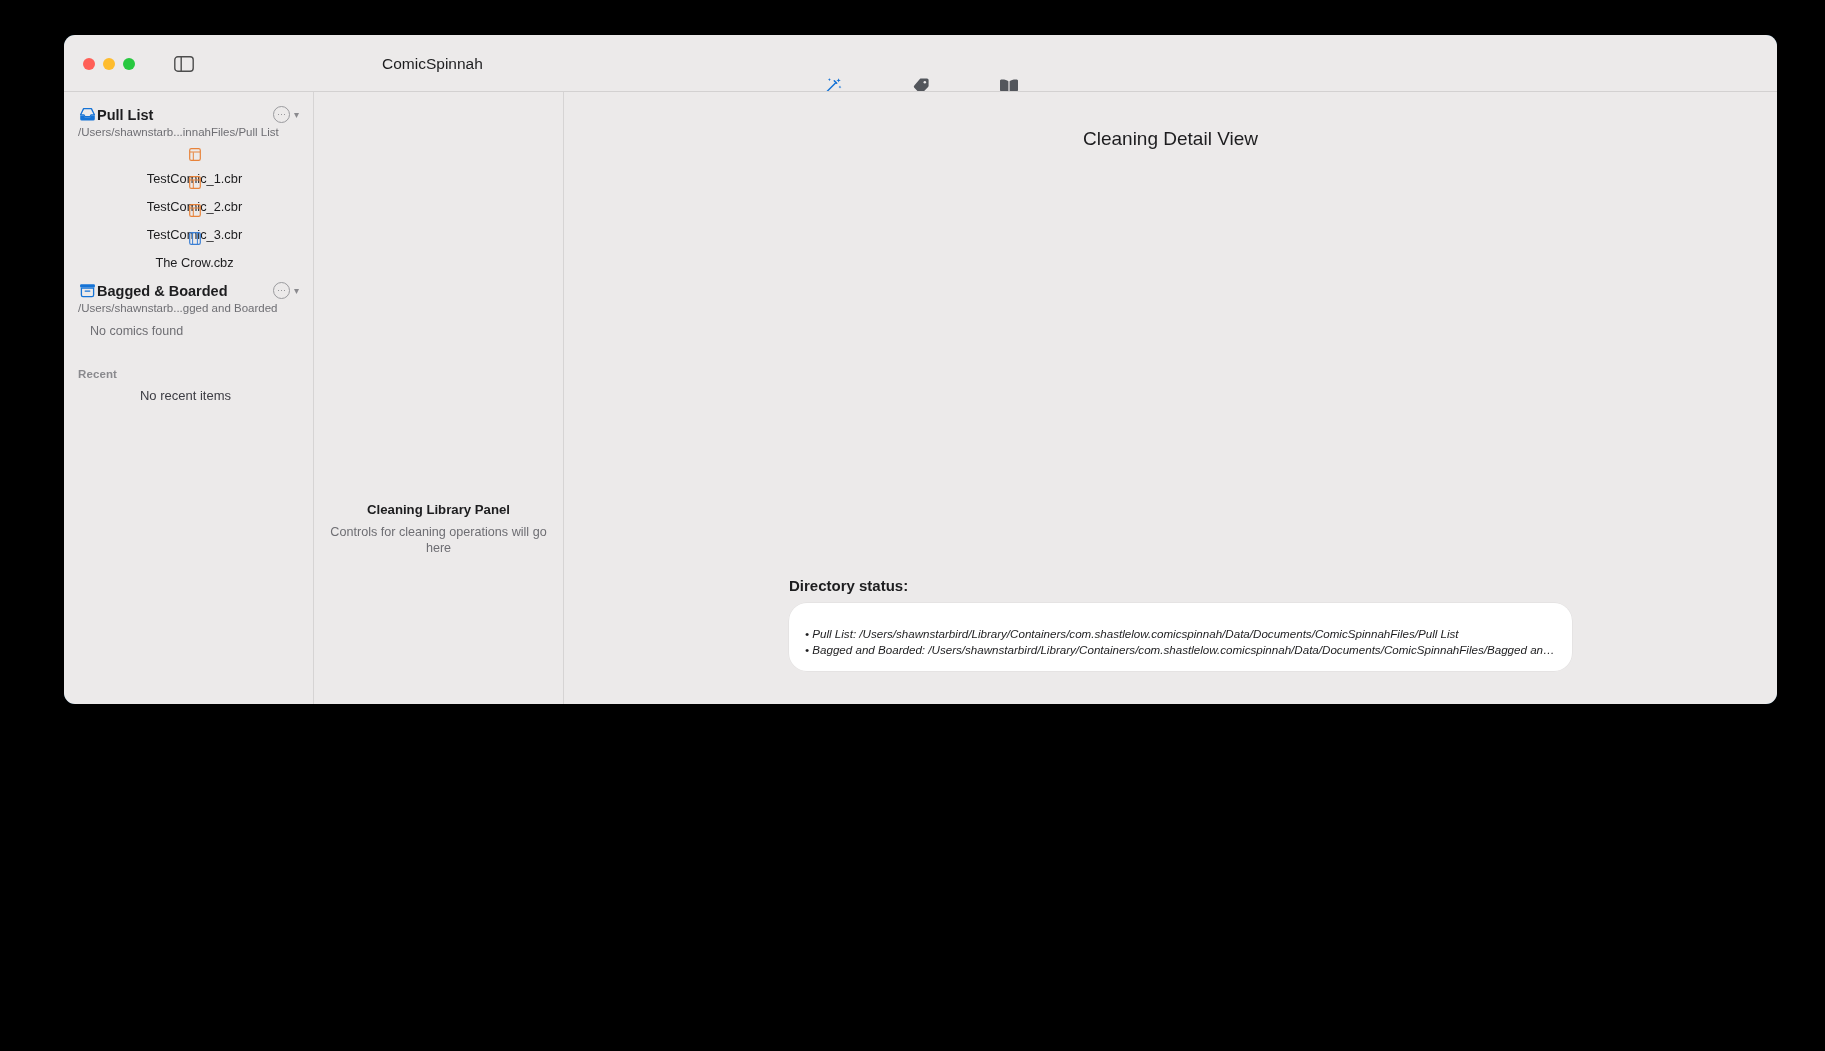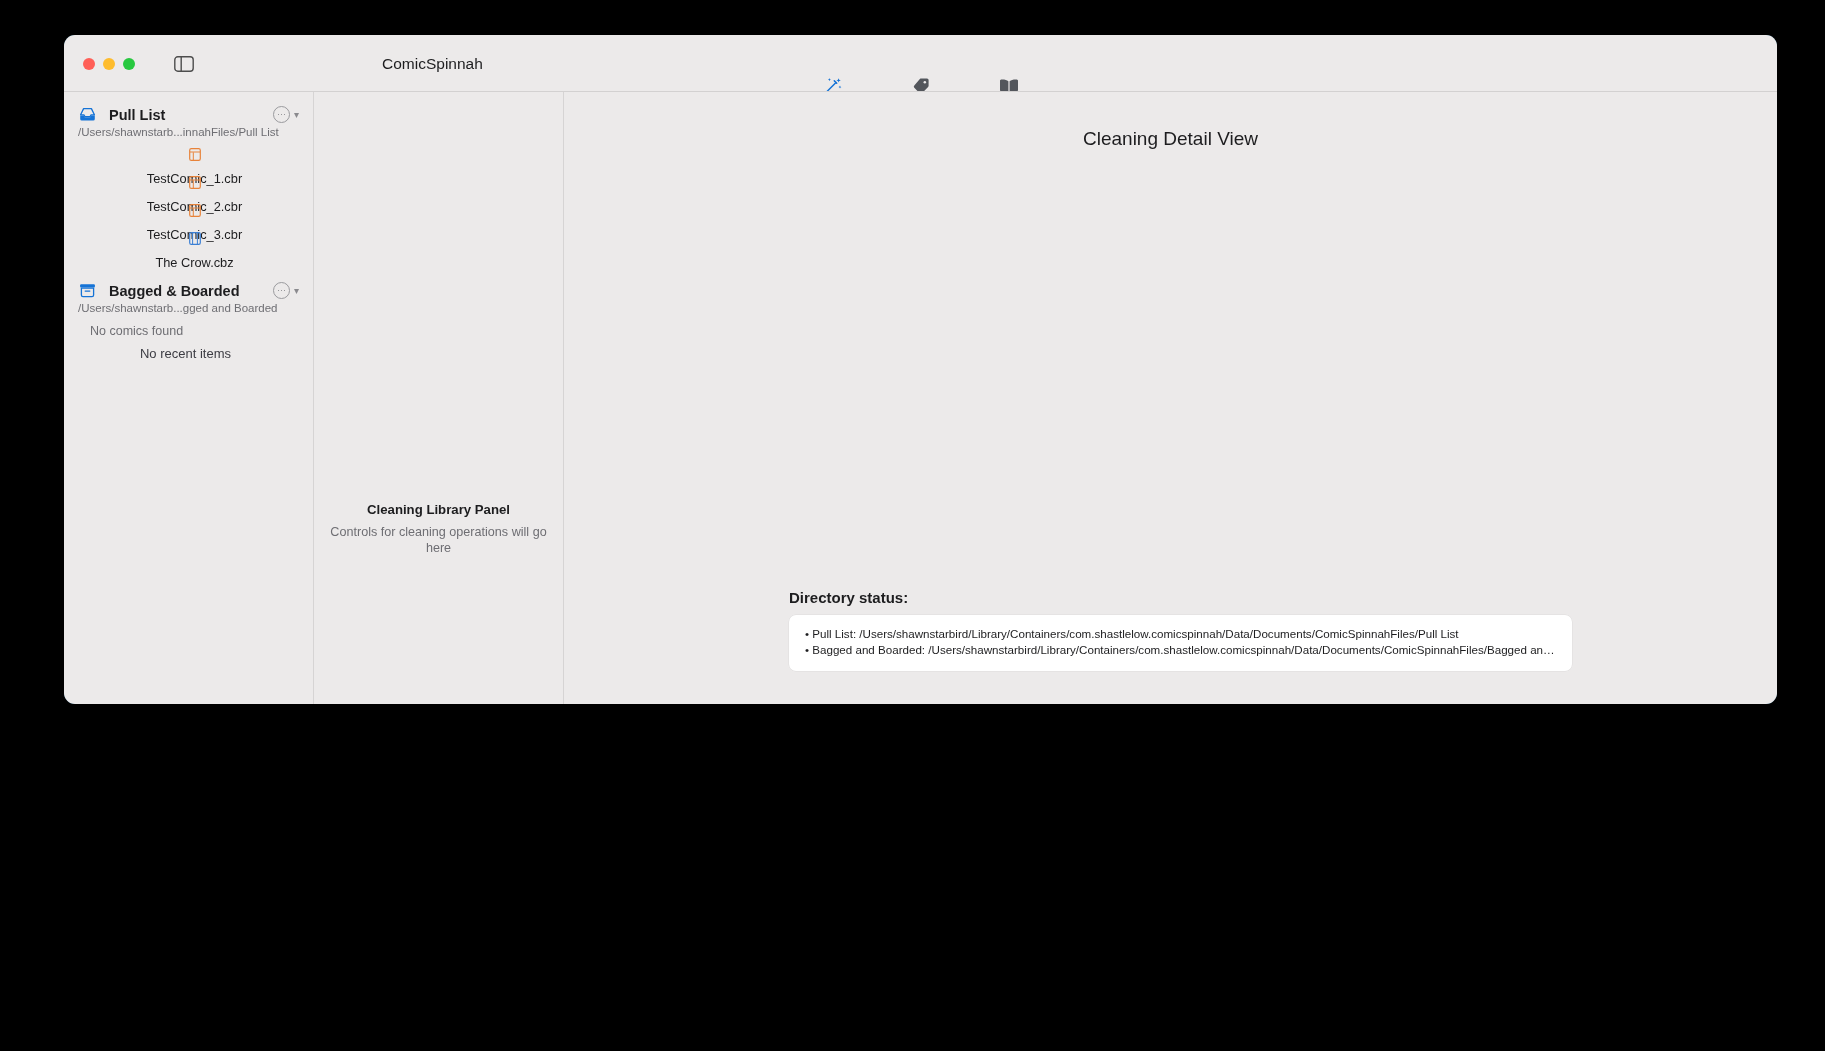--- a/index.html
+++ b/index.html
@@ -123,21 +123,21 @@
     flex: 0 0 249px;
     background: #eceaea;
     border-right: 1px solid #d6d4d4;
     padding-top: 10px;
     overflow: hidden;
   }
   .section-head {
     display: flex;
     align-items: center;
     padding: 4px 14px 0 14px;
-    gap: 12px;
+    gap: 0;
   }
   .section-head .sec-icon {
     width: 19px;
     color: #1573d6;
     display: flex;
     align-items: center;
     justify-content: center;
   }
   .section-head .sec-title {
     flex: 1 1 auto;
@@ -259,23 +259,24 @@
     bottom: 33px;
   }
   .status-label {
     font-size: 15px;
     font-weight: 700;
     color: #1d1d1f;
     margin-bottom: 9px;
   }
   .status-card {
     background: #ffffff;
-    border-radius: 7px;
-    padding: 11px 16px 13px 16px;
+    border-radius: 18px;
+    padding: 23px 16px 13px 16px;
     box-shadow: 0 0 0 0.5px rgba(0,0,0,0.06);
+    font-style: italic;
   }
   .status-line {
     font-size: 11.6px;
     color: #1d1d1f;
     line-height: 16px;
     white-space: nowrap;
     overflow: hidden;
     text-overflow: ellipsis;
   }
 </style>
@@ -411,20 +412,21 @@
         </span>
         <span class="sec-title">Bagged &amp; Boarded</span>
         <span class="sec-actions">
           <span class="circle-btn">···</span>
           <span class="chev">▾</span>
         </span>
       </div>
       <div class="section-path">/Users/shawnstarb...gged and Boarded</div>
       <div class="empty-note">No comics found</div>
 
+      <div class="recent-label">Recent</div>
       <div class="recent-empty">No recent items</div>
     </div>
 
     <div class="utility">
       <div class="utility-inner">
         <div class="utility-title">Cleaning Library Panel</div>
         <div class="utility-sub">Controls for cleaning operations will go here</div>
       </div>
     </div>
 

